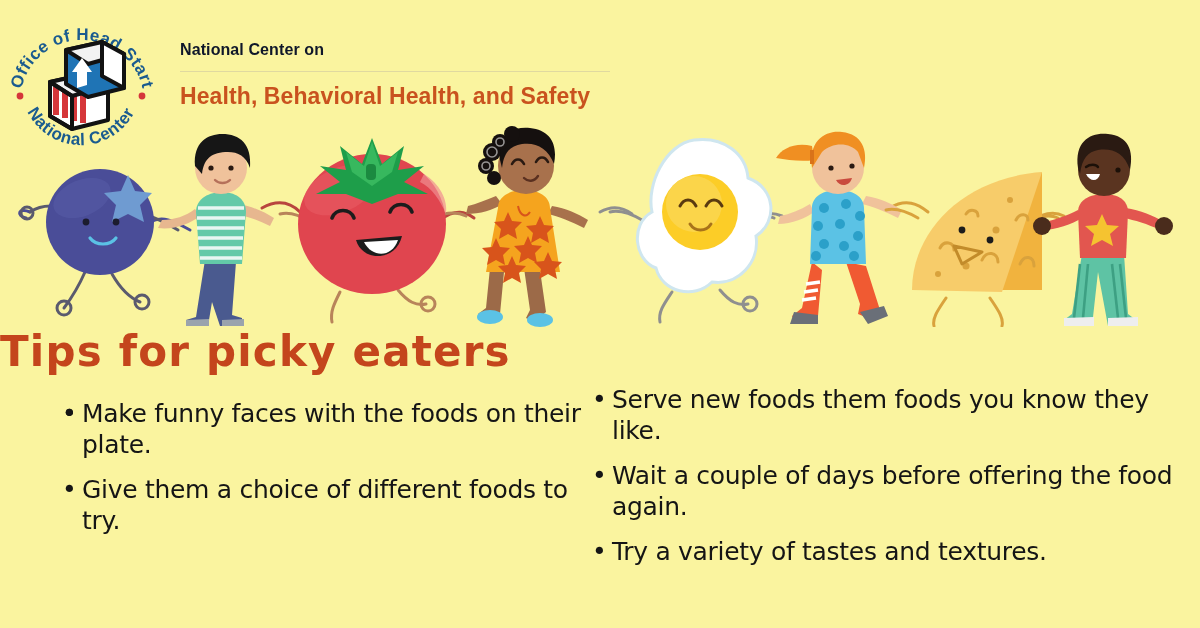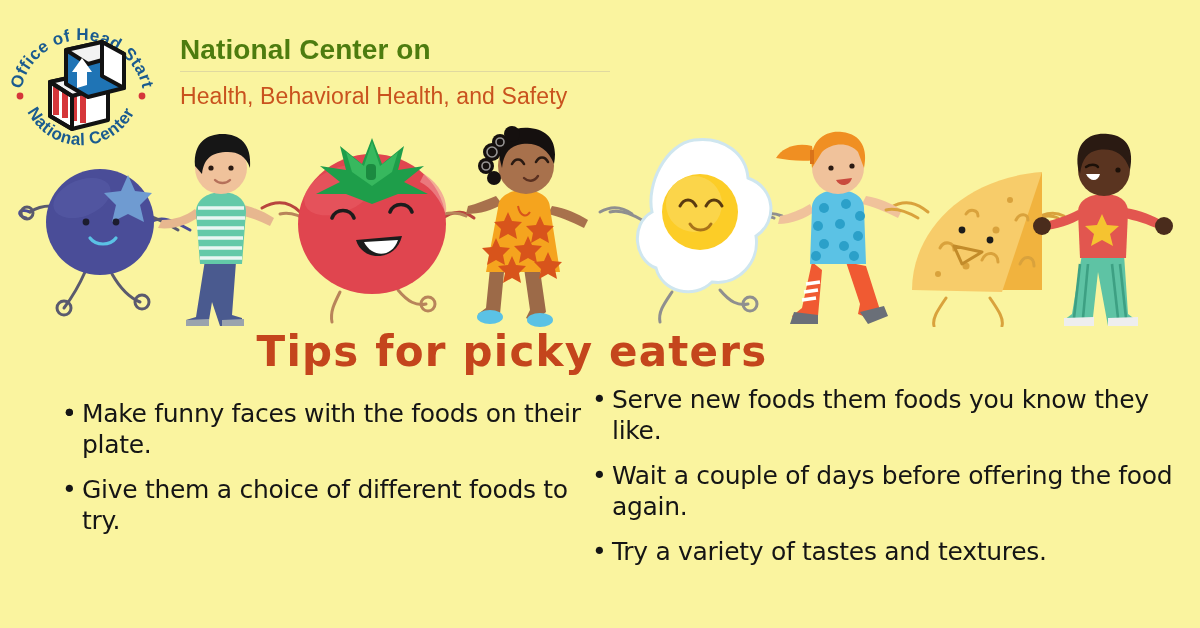--- a/index.html
+++ b/index.html
@@ -39,38 +39,38 @@
   .logo-svg { display: block; }
 
   .header-text {
     position: absolute;
     left: 180px;
     top: 36px;
     width: 640px;
   }
   .hdr-line1 {
     font-family: "Liberation Sans", sans-serif;
-    font-size: 28px;
+    font-size: 16px;
     font-weight: bold;
-    color: #4d7c0f;
+    color: #0f172a;
     letter-spacing: 0.1px;
     line-height: 28px;
     white-space: nowrap;
   }
   .hdr-rule {
     margin-top: 7px;
     width: 430px;
     height: 1px;
     background: #e0d9a0;
   }
   .hdr-line2 {
     margin-top: 10px;
     font-family: "Liberation Sans", sans-serif;
     font-size: 23px;
-    font-weight: normal;
+    font-weight: bold;
     color: #c9521e;
     letter-spacing: 0.1px;
     line-height: 28px;
     white-space: nowrap;
   }
 
   
   .illustration {
     position: absolute;
     left: 0;
@@ -79,21 +79,20 @@
     height: 215px;
   }
   .illustration svg { display: block; }
 
   
   .title {
     position: absolute;
     left: 0;
     top: 327px;
     width: 1024px;
-    text-align: center;
     font-family: "DejaVu Sans", sans-serif;
     font-size: 42px;
     font-weight: bold;
     color: #c4451c;
     letter-spacing: 1.2px;
     line-height: 50px;
   }
 
   
   .tips {

